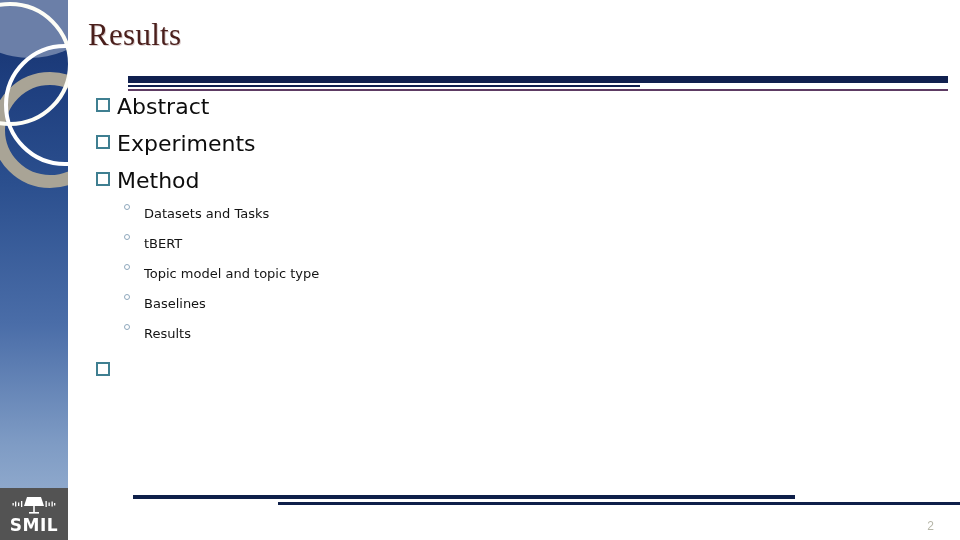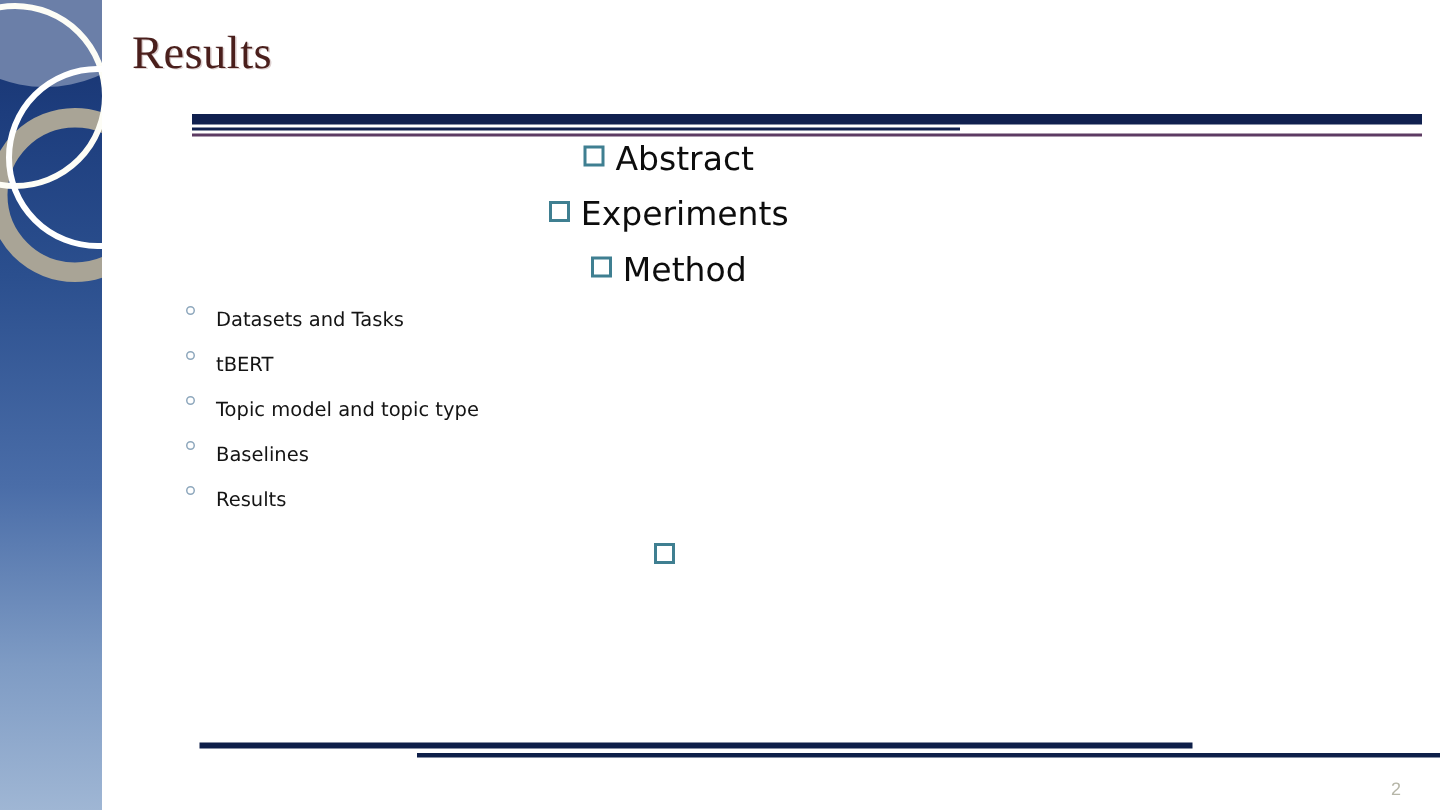--- a/index.html
+++ b/index.html
@@ -188,21 +188,20 @@
     left: 96px;
     top: 96px;
     width: 700px;
   }
 
   .lvl1 {
     display: flex;
     align-items: baseline;
     margin-bottom: 2px;
     height: 35px;
-    justify-content: center;
   }
   .lvl1 .bullet-sq {
     flex: none;
     width: 14px;
     height: 14px;
     border: 2px solid #3f7f91;
     box-sizing: border-box;
     margin-right: 7px;
     position: relative;
     top: -2px;
@@ -249,20 +248,41 @@
 <div id="slide">
 
   <div id="sidebar">
     <div id="sidebar-top-square"></div>
     <div id="sidebar-curve"></div>
     <div id="sidebar-ring-tan"></div>
     <div id="sidebar-ring-white"></div>
     <div id="sidebar-ring-white2"></div>
   </div>
 
+  <div id="logo-box">
+    <svg id="logo-mark" width="44" height="22" viewBox="0 0 44 22">
+
+      <path d="M15 3 L29 3 L32 12 L12 12 Z" fill="#ffffff"></path>
+
+      <rect x="21.2" y="12" width="1.6" height="6" fill="#ffffff"></rect>
+
+      <rect x="17" y="18" width="10" height="1.6" fill="#ffffff"></rect>
+
+      <rect x="9" y="7" width="1.3" height="6" fill="#ffffff"></rect>
+      <rect x="6" y="8.5" width="1.3" height="3.5" fill="#ffffff"></rect>
+      <rect x="3" y="7.5" width="1.3" height="5" fill="#ffffff"></rect>
+      <rect x="0.5" y="9" width="1.3" height="2.5" fill="#ffffff"></rect>
+
+      <rect x="33.5" y="7" width="1.3" height="6" fill="#ffffff"></rect>
+      <rect x="36.5" y="8.5" width="1.3" height="3.5" fill="#ffffff"></rect>
+      <rect x="39.5" y="7.5" width="1.3" height="5" fill="#ffffff"></rect>
+      <rect x="42" y="9" width="1.3" height="2.5" fill="#ffffff"></rect>
+    </svg>
+    <div id="logo-text">SMIL</div>
+  </div>
 
   <div id="title">Results</div>
 
   <div id="rule-navy-thick"></div>
   <div id="rule-navy-thin"></div>
   <div id="rule-purple"></div>
 
   <div id="outline">
 
     <div class="lvl1">

